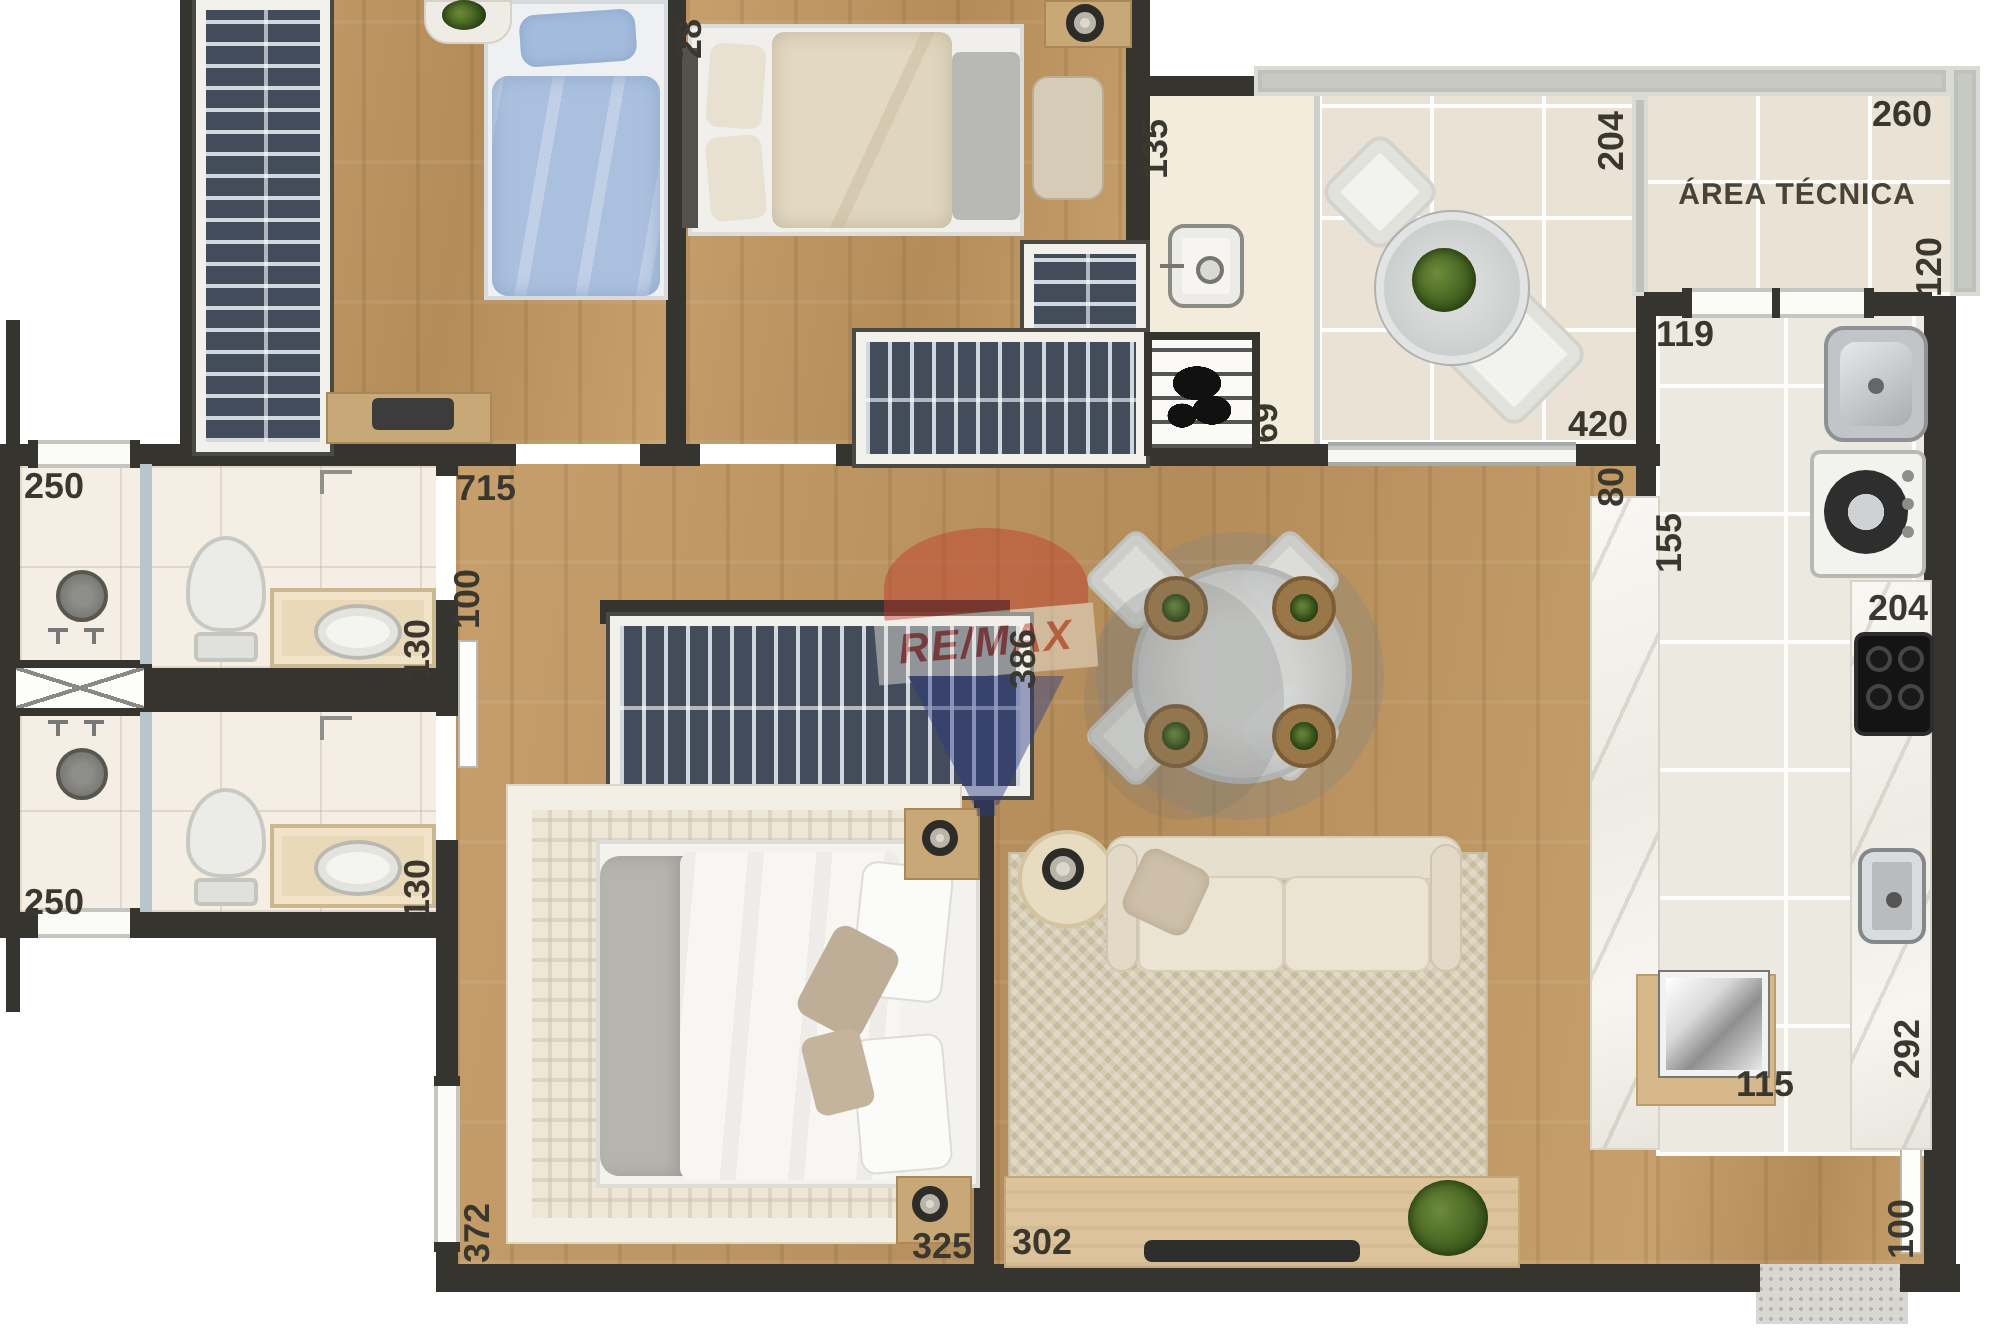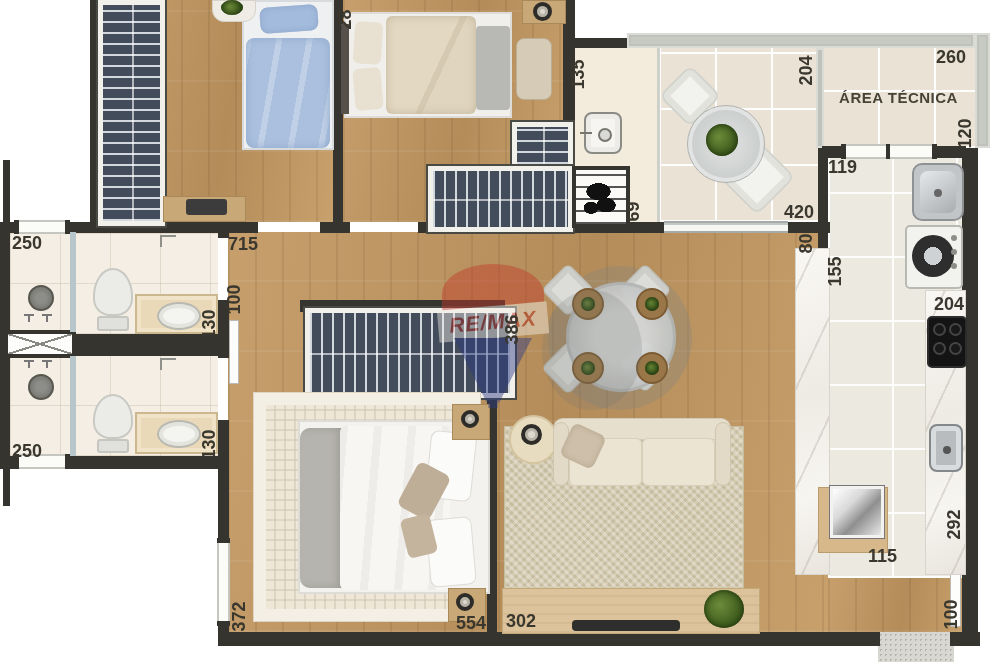--- a/index.html
+++ b/index.html
@@ -305,21 +305,21 @@
   <div class="dimv" style="left:197px;top:304px;width:24px;height:40px">
       <span>130</span>
     </div>
   <div class="dim" style="left:12px;top:441px">250</div>
   <div class="dimv" style="left:197px;top:424px;width:24px;height:40px">
       <span>130</span>
     </div>
   <div class="dimv" style="left:226px;top:596px;width:26px;height:40px">
       <span>372</span>
     </div>
-  <div class="dim" style="left:456px;top:613px">554</div>
+  <div class="dim" style="left:456px;top:613px">325</div>
   <div class="dim" style="left:506px;top:611px">302</div>
   <div class="dimv" style="left:498px;top:308px;width:28px;height:42px">
       <span>386</span>
     </div>
   <div class="dimv" style="left:564px;top:52px;width:28px;height:44px">
       <span>135</span>
     </div>
   <div class="dimv" style="left:621px;top:192px;width:24px;height:38px">
       <span>69</span>
     </div>
@@ -335,18 +335,18 @@
   <div class="dimv" style="left:793px;top:226px;width:26px;height:34px">
       <span>80</span>
     </div>
   <div class="dimv" style="left:822px;top:250px;width:26px;height:42px">
       <span>155</span>
     </div>
   <div class="dim" style="left:934px;top:294px">204</div>
   <div class="dimv" style="left:940px;top:502px;width:28px;height:44px">
       <span>292</span>
     </div>
-  <div class="dim" style="left:868px;top:546px">115</div>
+  <div class="dim" style="left:868px;top:532px">115</div>
   <div class="dimv" style="left:938px;top:594px;width:26px;height:40px">
       <span>100</span>
     </div>
 
 </div>
 
 </body></html>

